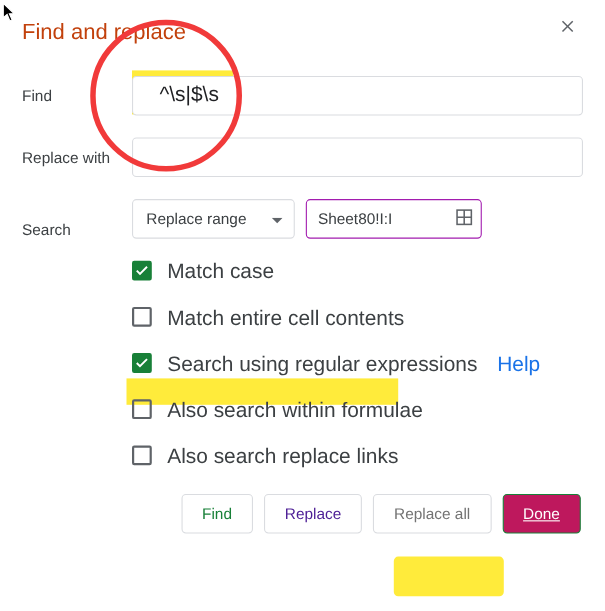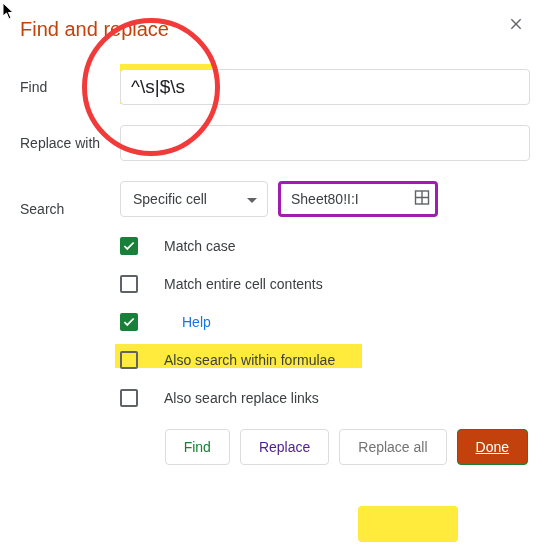--- a/index.html
+++ b/index.html
@@ -41,21 +41,21 @@
   .row-label {
     width: 100px;
     color: #3c4043;
     font-size: 14px;
   }
   .text-input {
     flex: 1;
     height: 36px;
     border: 1px solid #dadce0;
     border-radius: 4px;
-    padding: 0 10px;
+    padding: 0 24px;
     font-size: 16px;
     color: #202124;
     font-family: inherit;
     background: #fff;
   }
   .find-input {
     font-size: 19px;
   }
   .search-row { align-items: flex-end; }
   .dropdown {
@@ -78,46 +78,44 @@
     top: 50%;
     transform: translateY(-50%);
   }
   .range-wrap {
     position: relative;
     flex: 0 0 auto;
   }
   .range-input {
     width: 160px;
     height: 36px;
-    border: 3px solid #a21caf;
+    border: 1px solid #a21caf;
     border-radius: 4px;
     padding: 0 34px 0 10px;
     font-size: 14px;
     color: #3c4043;
     font-family: inherit;
   }
   .range-icon {
     position: absolute;
     right: 8px;
     top: 50%;
     transform: translateY(-50%);
     color: #5f6368;
     cursor: pointer;
   }
   .options {
     margin-left: 100px;
     margin-top: 16px;
   }
   .check-row {
     display: flex;
-    align-items: center;
     margin-bottom: 20px;
-    font-size: 14px;
-    color: #3c4043;
-    gap: 12px;
+    font-size: 19px;
+    color: #3c4043;
   }
   .checkbox {
     width: 18px;
     height: 18px;
     border: 2px solid #5f6368;
     border-radius: 2px;
     margin-right: 14px;
     display: inline-flex;
     align-items: center;
     justify-content: center;
@@ -154,21 +152,21 @@
     justify-content: center;
     border: 1px solid #dadce0;
     background: #fff;
     color: #188038;
   }
   .btn.disabled {
     color: #4c1d95;
     cursor: default;
   }
   .btn.primary {
-    background: #c2410c;
+    background: #be185d;
     border-color: #188038;
     color: #fff;
     text-decoration: underline;
   }
 
   
   .circle-anno {
     position: absolute;
     left: 82px;
     top: 18px;
@@ -228,21 +226,21 @@
   </div>
 
   <div class="row">
     <div class="row-label">Replace with</div>
     <input class="text-input" type="text" value="" style="">
   </div>
 
   <div class="row search-row">
     <div class="row-label">Search</div>
     <div class="dropdown">
-      <span>Specific cell</span>
+      <span>Replace range</span>
       <span class="caret">
         <svg width="10" height="6" viewBox="0 0 10 6">
             <path d="M0 0l5 5 5-5z" fill="#5f6368"></path>
           </svg>
       </span>
     </div>
     <div class="range-wrap">
       <input class="range-input" type="text" value="Sheet80!I:I" style="">
       <span class="range-icon">
         <svg width="16" height="16" viewBox="0 0 16 16" fill="none" stroke="#5f6368" stroke-width="1.4">
@@ -271,20 +269,21 @@
       </span>
       <span>Match entire cell contents</span>
     </div>
 
     <div class="check-row rel">
       <span class="checkbox checked">
         <svg viewBox="0 0 24 24">
             <path d="M4 12l5 5L20 6" stroke="#fff" stroke-width="3" fill="none"></path>
           </svg>
       </span>
+      <span>Search using regular expressions</span>
       <span class="help-link">Help</span>
     </div>
 
     <div class="check-row">
       <span class="checkbox">
         
       </span>
       <span>Also search within formulae</span>
     </div>
 

